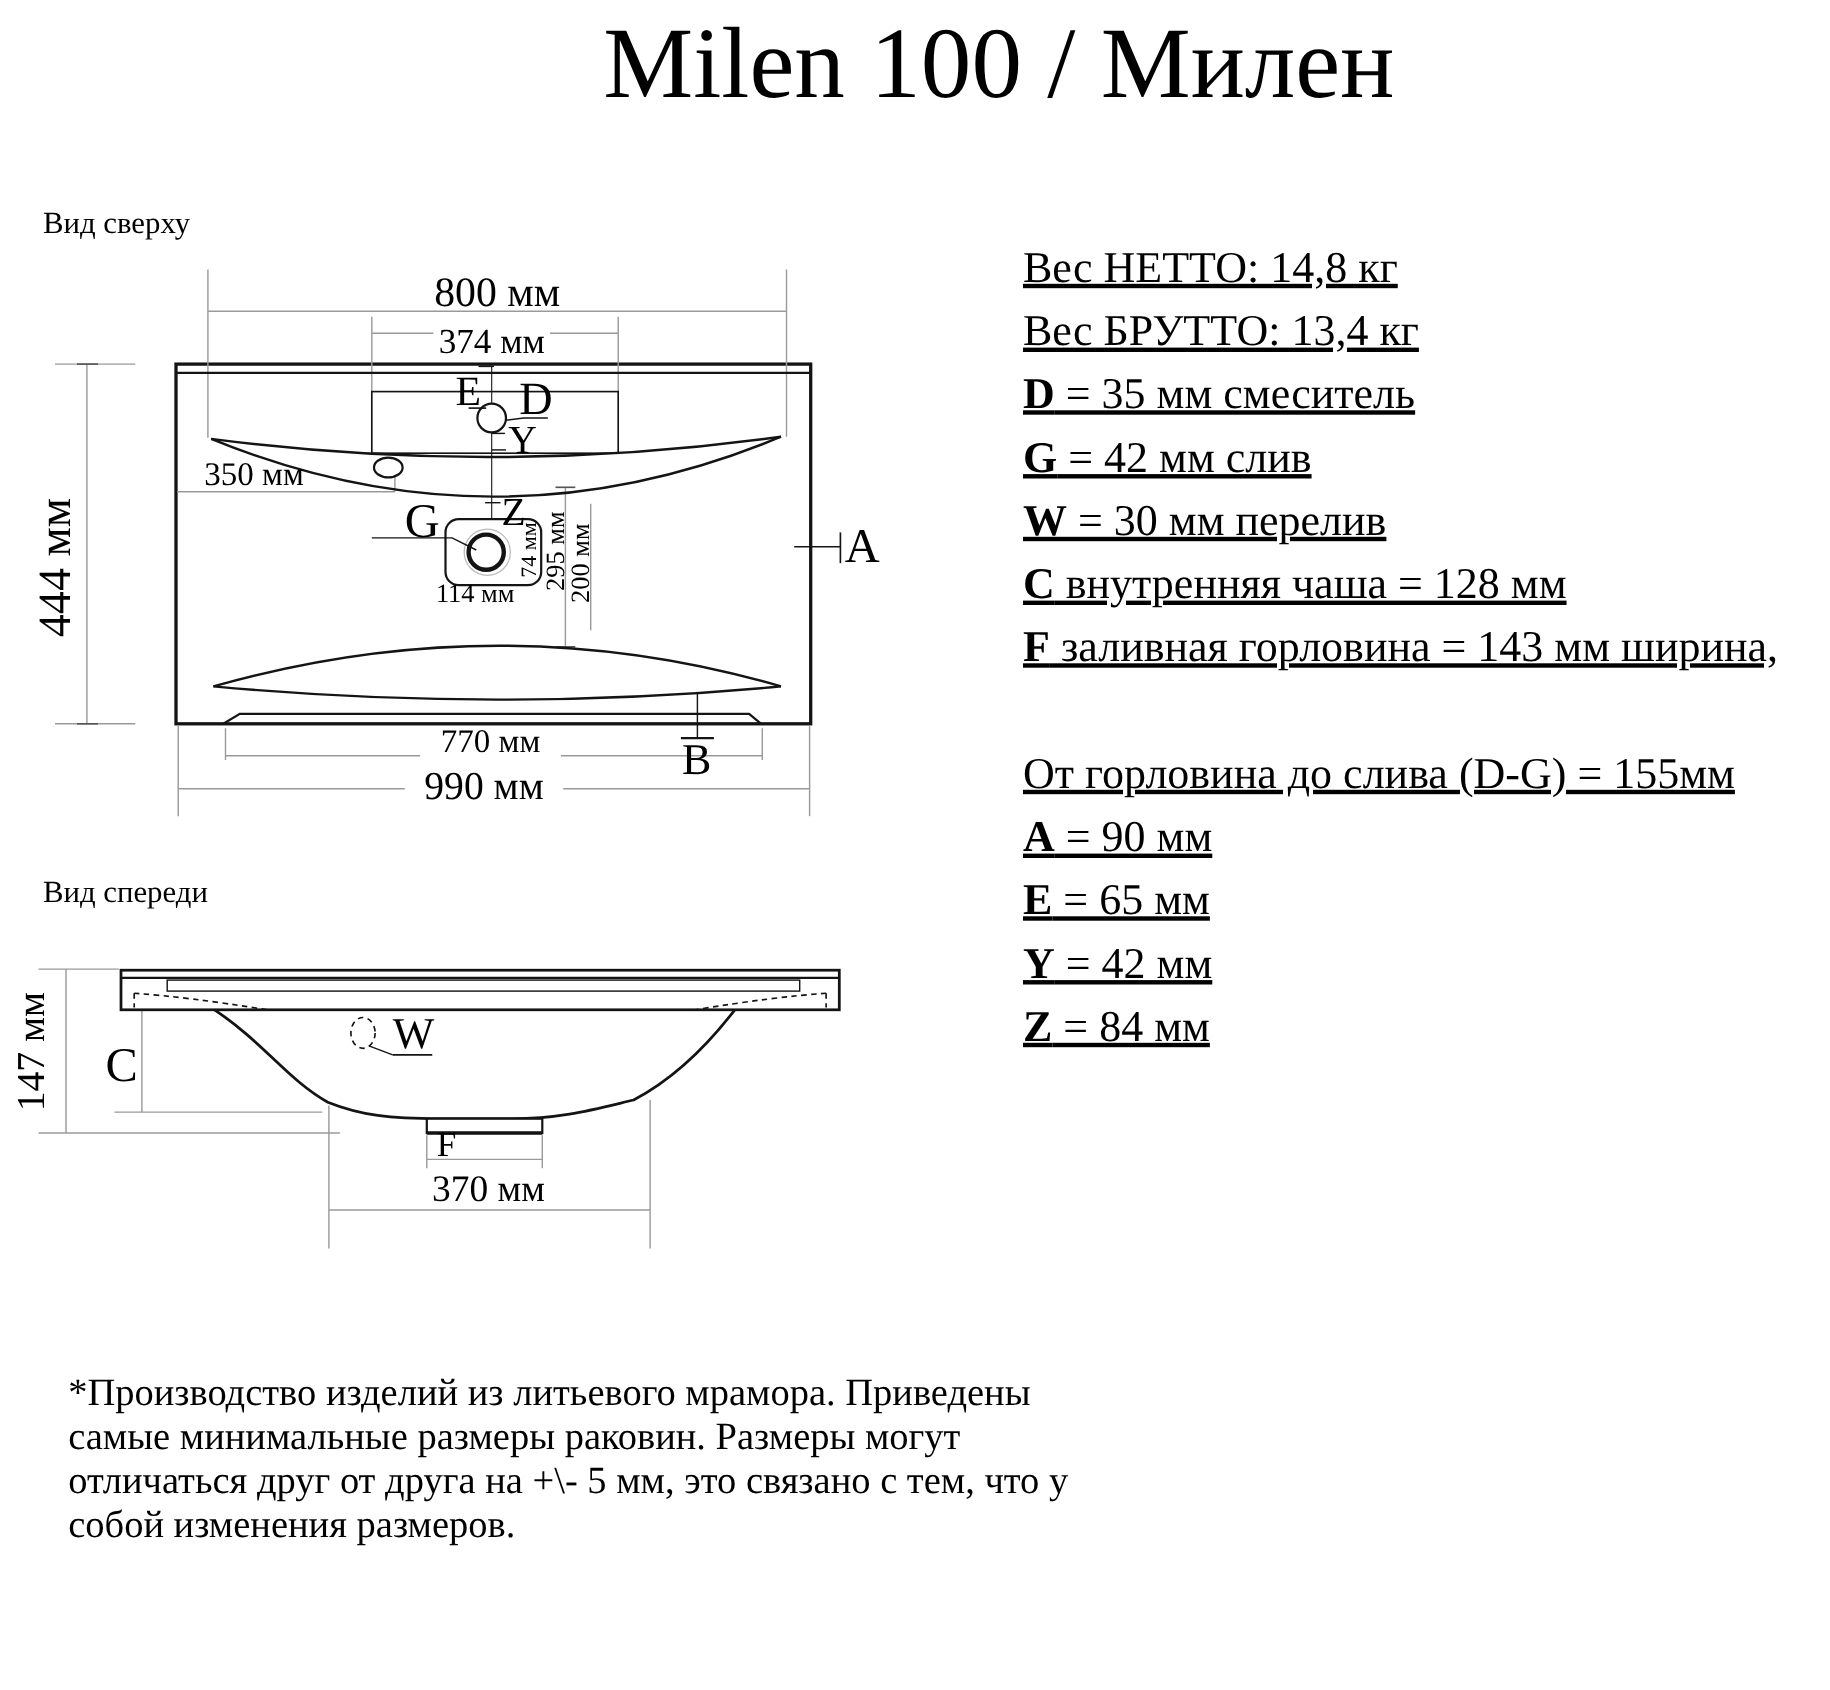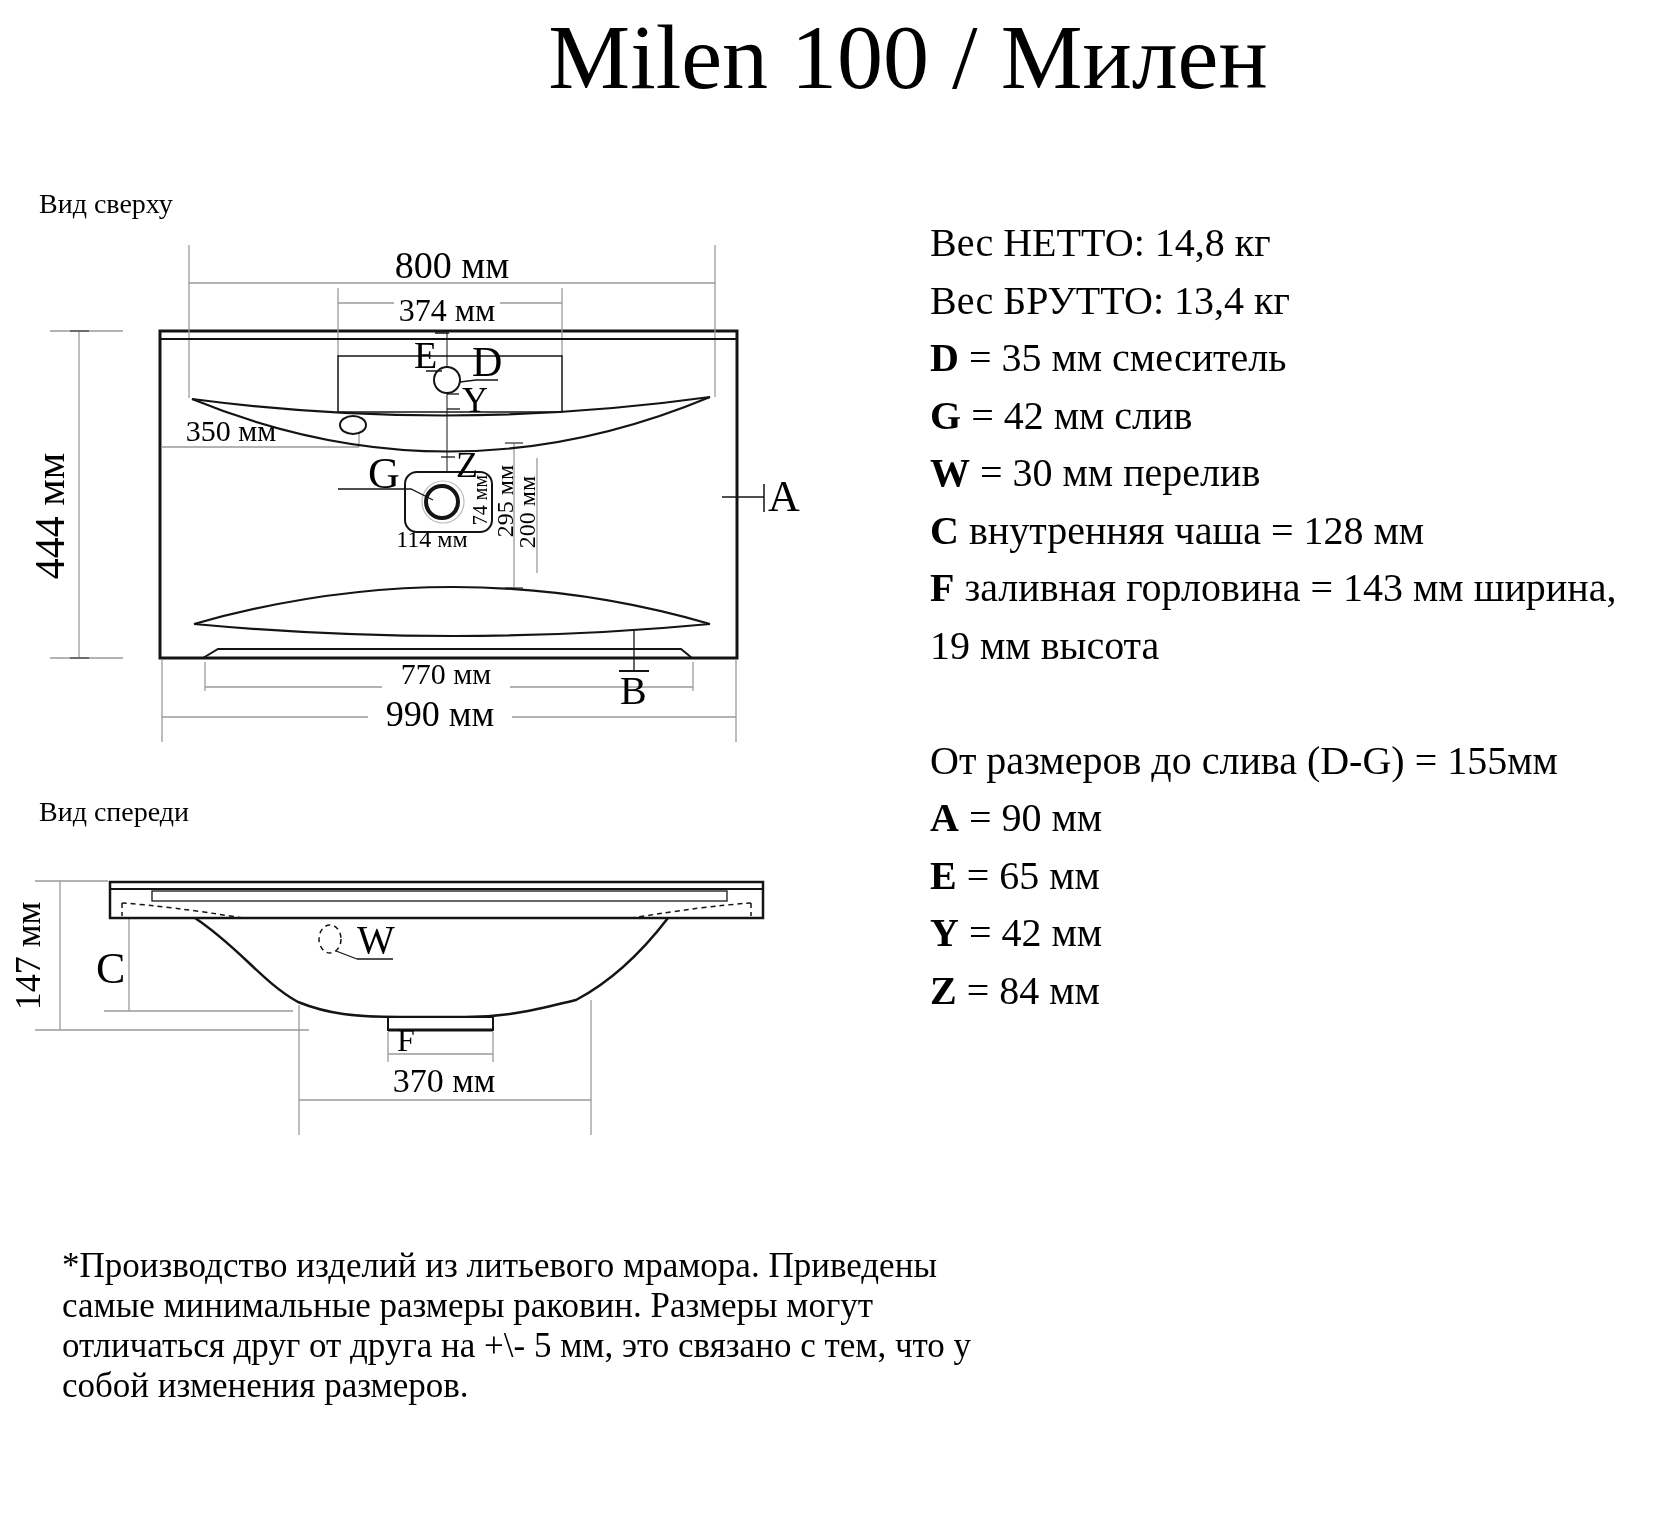--- a/index.html
+++ b/index.html
@@ -3,21 +3,21 @@
 <meta charset="utf-8">
 <style>
   html,body{margin:0;padding:0;background:#fff;}
   body{width:1664px;height:1536px;position:relative;overflow:hidden;
        font-family:"Liberation Serif",serif;color:#000;}
   .abs{position:absolute;}
   #title{left:908px;top:0;transform:translateX(-50%);font-size:92px;line-height:115px;white-space:nowrap;}
   .view-label{font-size:28px;line-height:44px;white-space:nowrap;}
   #label-top-view{left:39px;top:182px;}
   #label-front-view{left:39px;top:790px;}
-  #specs-list{left:930px;top:214px;font-size:40px;line-height:57.5px;white-space:nowrap;}
+  #specs-list{left:930px;top:214px;font-size:40px;line-height:57.5px;white-space:nowrap;text-decoration:underline;}
   .spec-line{min-height:57.5px;}
   #note{left:62px;top:1246px;font-size:35px;line-height:40px;white-space:nowrap;}
   svg{position:absolute;left:0;top:0;}
   svg text{font-family:"Liberation Serif",serif;fill:#000;}
   .dim{stroke:#9a9a9a;stroke-width:1.3;fill:none;}
   .dimd{stroke:#555;stroke-width:1.5;fill:none;}
   .blk{stroke:#141414;fill:none;}
   .dash{stroke-dasharray:5 4;}
 </style>
 </head>
@@ -150,23 +150,22 @@
 </svg>
 
 <div class="abs" id="specs-list">
     <div class="spec-line">Вес НЕТТО: 14,8 кг</div>
     <div class="spec-line">Вес БРУТТО: 13,4 кг</div>
     <div class="spec-line"><b>D</b> = 35 мм смеситель</div>
     <div class="spec-line"><b>G</b> = 42 мм слив</div>
     <div class="spec-line"><b>W</b> = 30 мм перелив</div>
     <div class="spec-line"><b>C</b> внутренняя чаша = 128 мм</div>
     <div class="spec-line"><b>F</b> заливная горловина = 143 мм ширина,</div>
-    <div class="spec-line">19 мм высота</div>
     <div class="spec-line"></div>
-    <div class="spec-line">От размеров до слива (D-G) = 155мм</div>
+    <div class="spec-line">От горловина до слива (D-G) = 155мм</div>
     <div class="spec-line"><b>A</b> = 90 мм</div>
     <div class="spec-line"><b>E</b> = 65 мм</div>
     <div class="spec-line"><b>Y</b> = 42 мм</div>
     <div class="spec-line"><b>Z</b> = 84 мм</div>
   </div>
 
 <div class="abs" id="note">
     <div class="note-line">*Производство изделий из литьевого мрамора. Приведены</div>
     <div class="note-line">самые минимальные размеры раковин. Размеры могут</div>
     <div class="note-line">отличаться друг от друга на +\- 5 мм, это связано с тем, что у</div>

